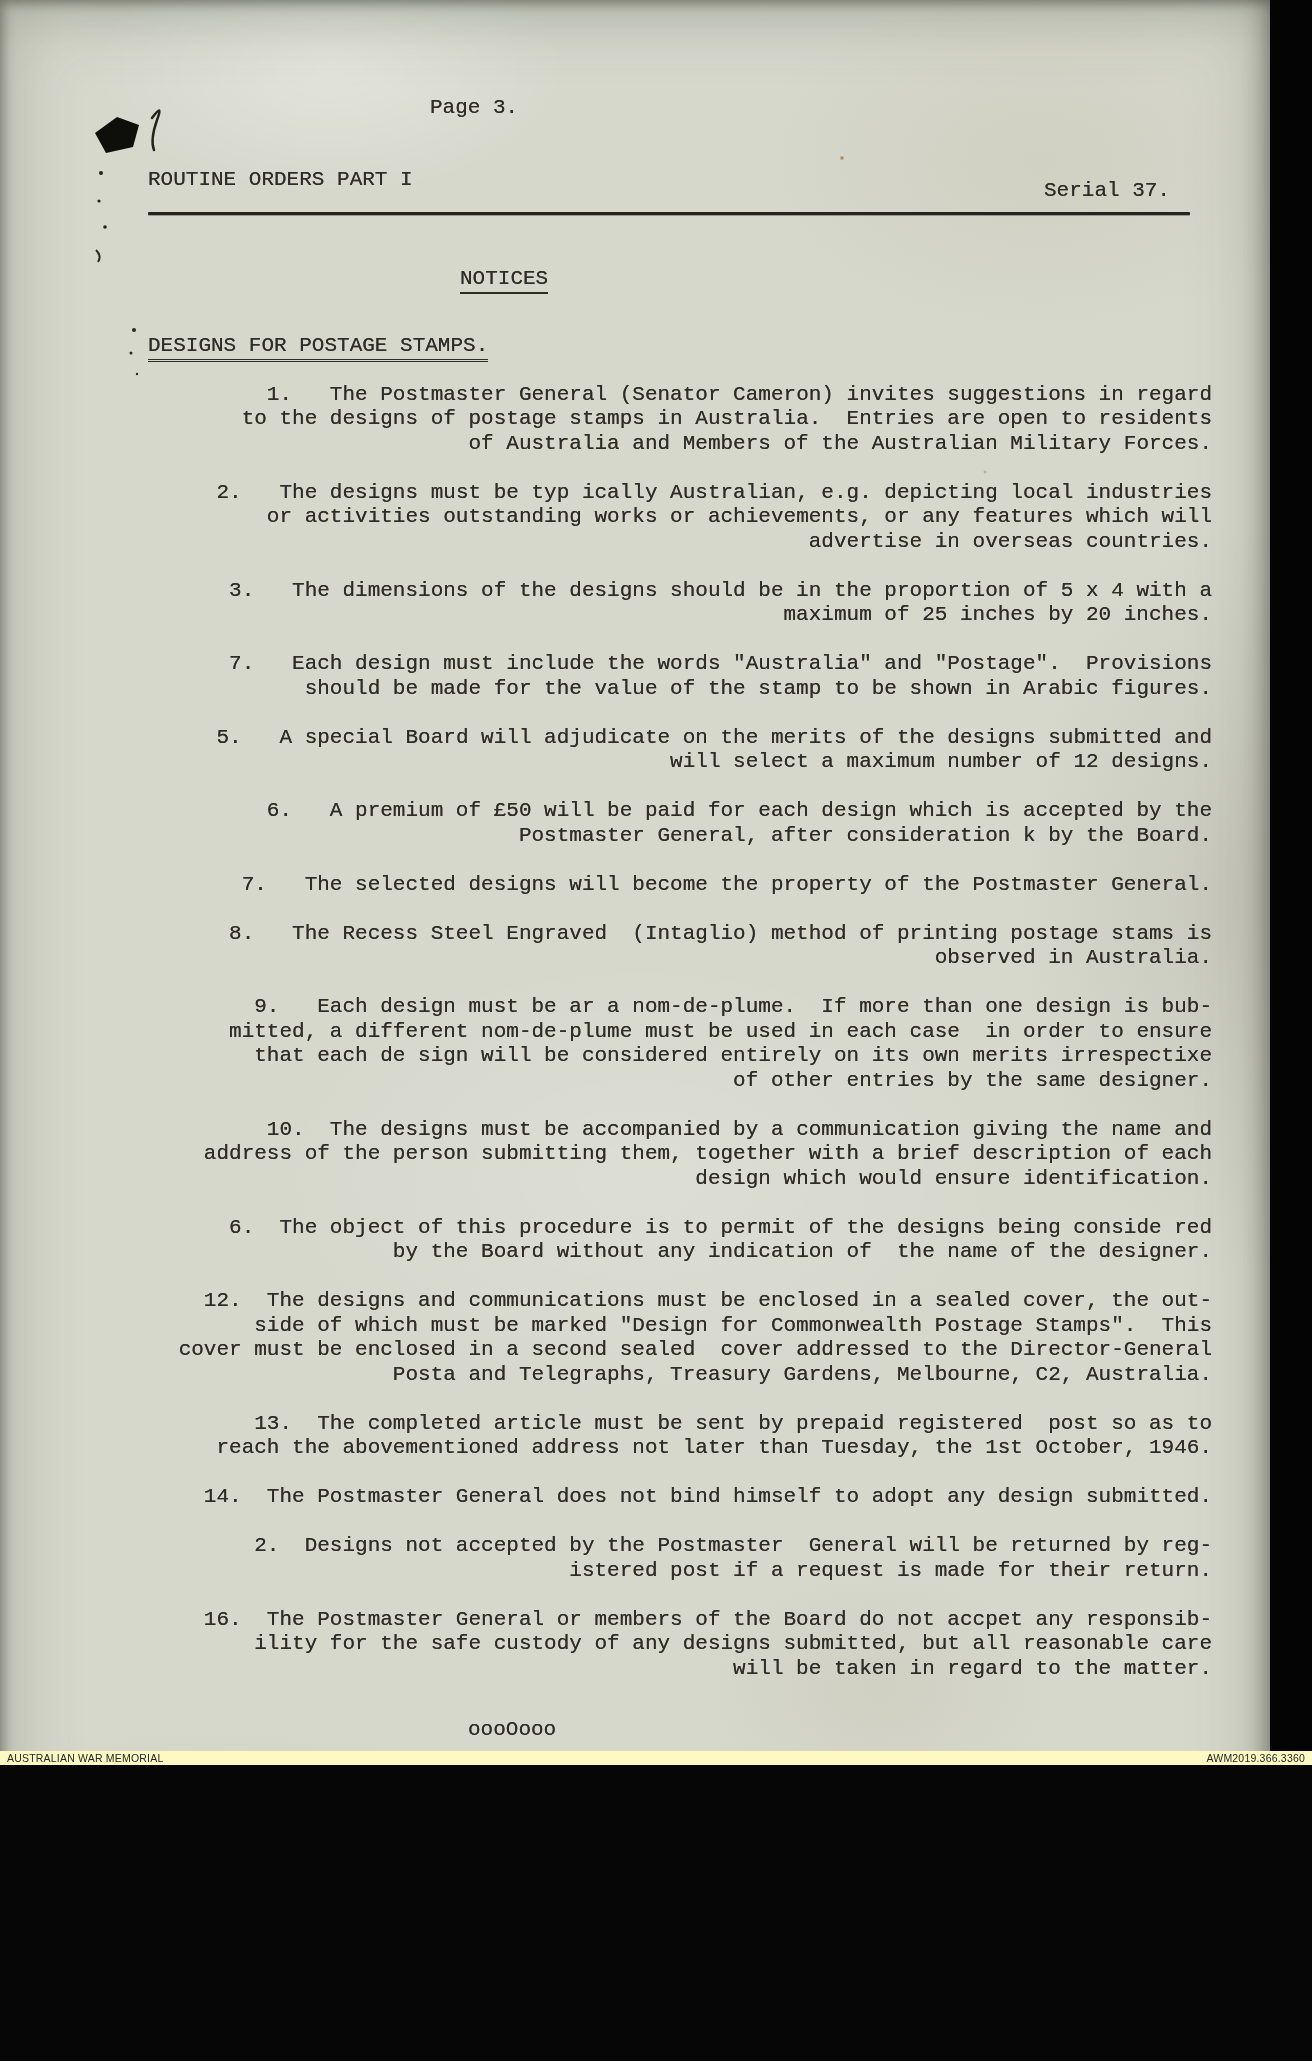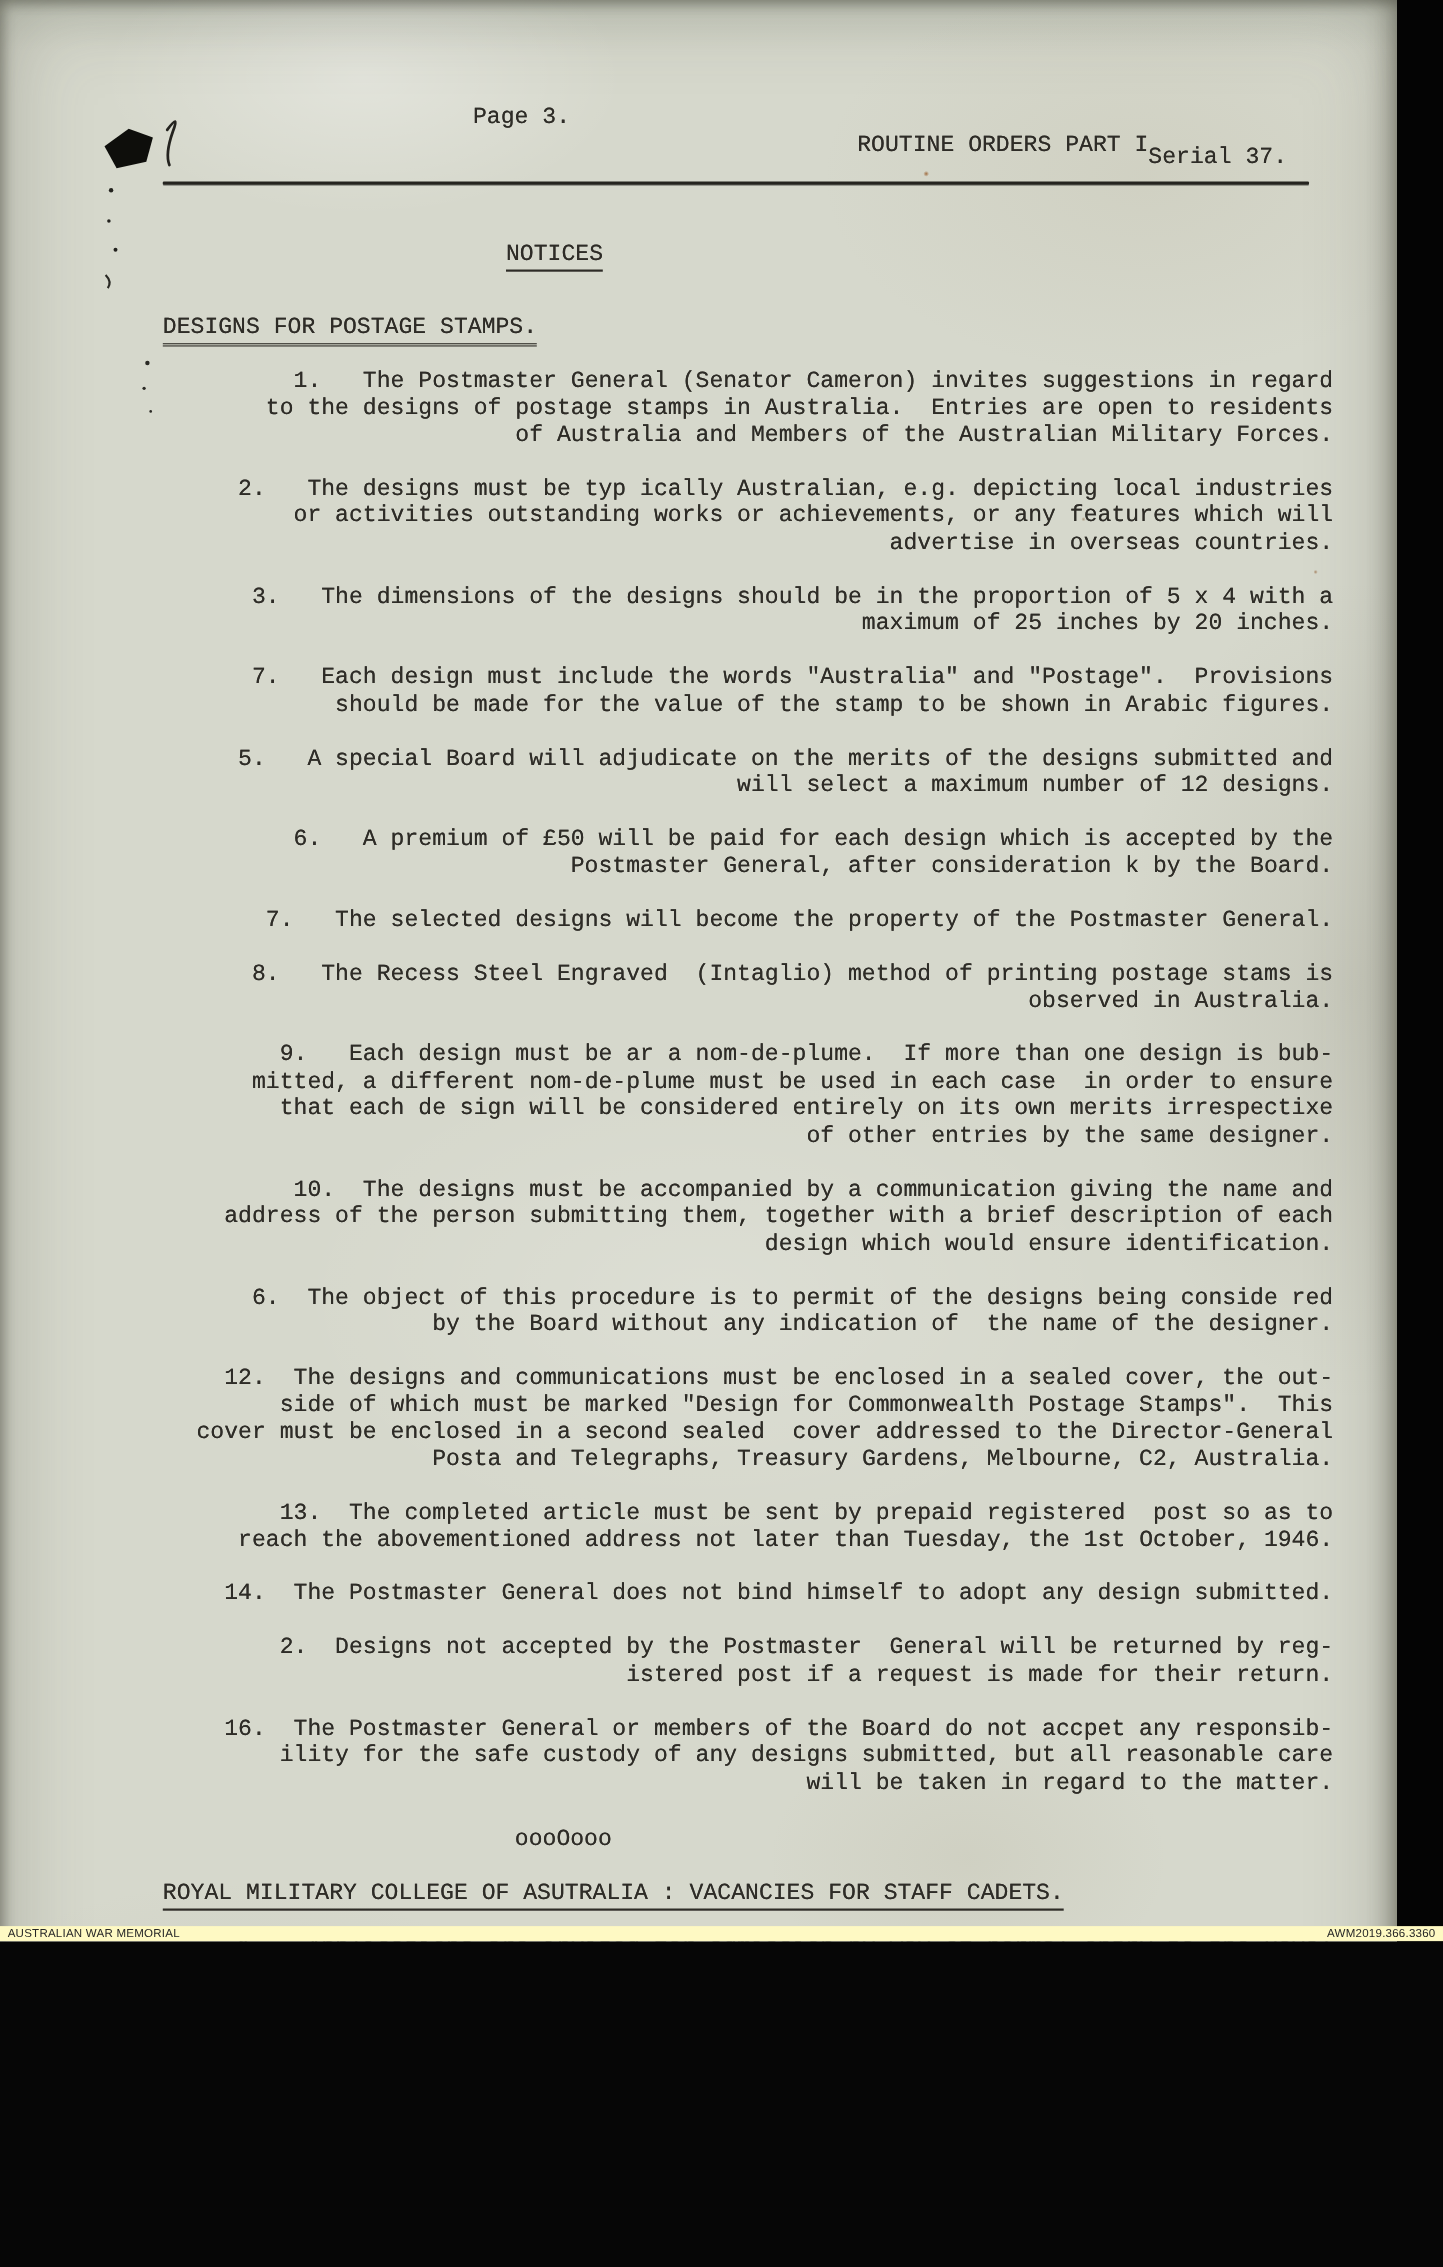--- a/index.html
+++ b/index.html
@@ -28,29 +28,29 @@
   .doc{
     position:absolute;left:148px;top:96px;width:1064px;
     font-family:"Liberation Mono",monospace;
     font-size:21px;line-height:24.5px;
     color:#2e2c27;
     text-shadow:0 0 .6px rgba(46,44,39,.85);
   }
   .doc p{margin:24.5px 0 0 0;white-space:pre-wrap;text-align:right;}
 
   .page-label{margin-left:282px;}
-  .header-row{display:flex;justify-content:flex-end;width:1022px;}
+  .header-row{display:flex;justify-content:space-between;width:1022px;margin-top:47px;}
   .serial{position:relative;top:11px;}
   .rule{margin-top:20px;width:1042px;height:3px;background:#25241f;border-radius:1px;box-shadow:0 1px 0 rgba(37,36,31,.35);}
   .notices-title{margin-top:52px;margin-left:312px;}
   .sect-head{margin-top:42px;}
   .sect-head.rmc{margin-top:24.5px;}
   .u{border-bottom:2.5px solid #2e2c27;padding-bottom:2px;}
   .u2{border-bottom:3px double #2e2c27;padding-bottom:2px;}
-  .separator{margin-top:27px;margin-left:320px;}
+  .separator{margin-top:37px;margin-left:320px;}
 
   .marks,.pen{position:absolute;left:0;top:0;pointer-events:none;}
 
   .caption-bar{
     position:absolute;left:0;bottom:0;width:1312px;height:14px;
     background:#fef9c3;display:flex;justify-content:space-between;align-items:center;
     padding:0 7px;box-sizing:border-box;
     font-family:"Liberation Sans",sans-serif;font-size:10.5px;letter-spacing:.2px;color:#262626;
   }
 </style>

